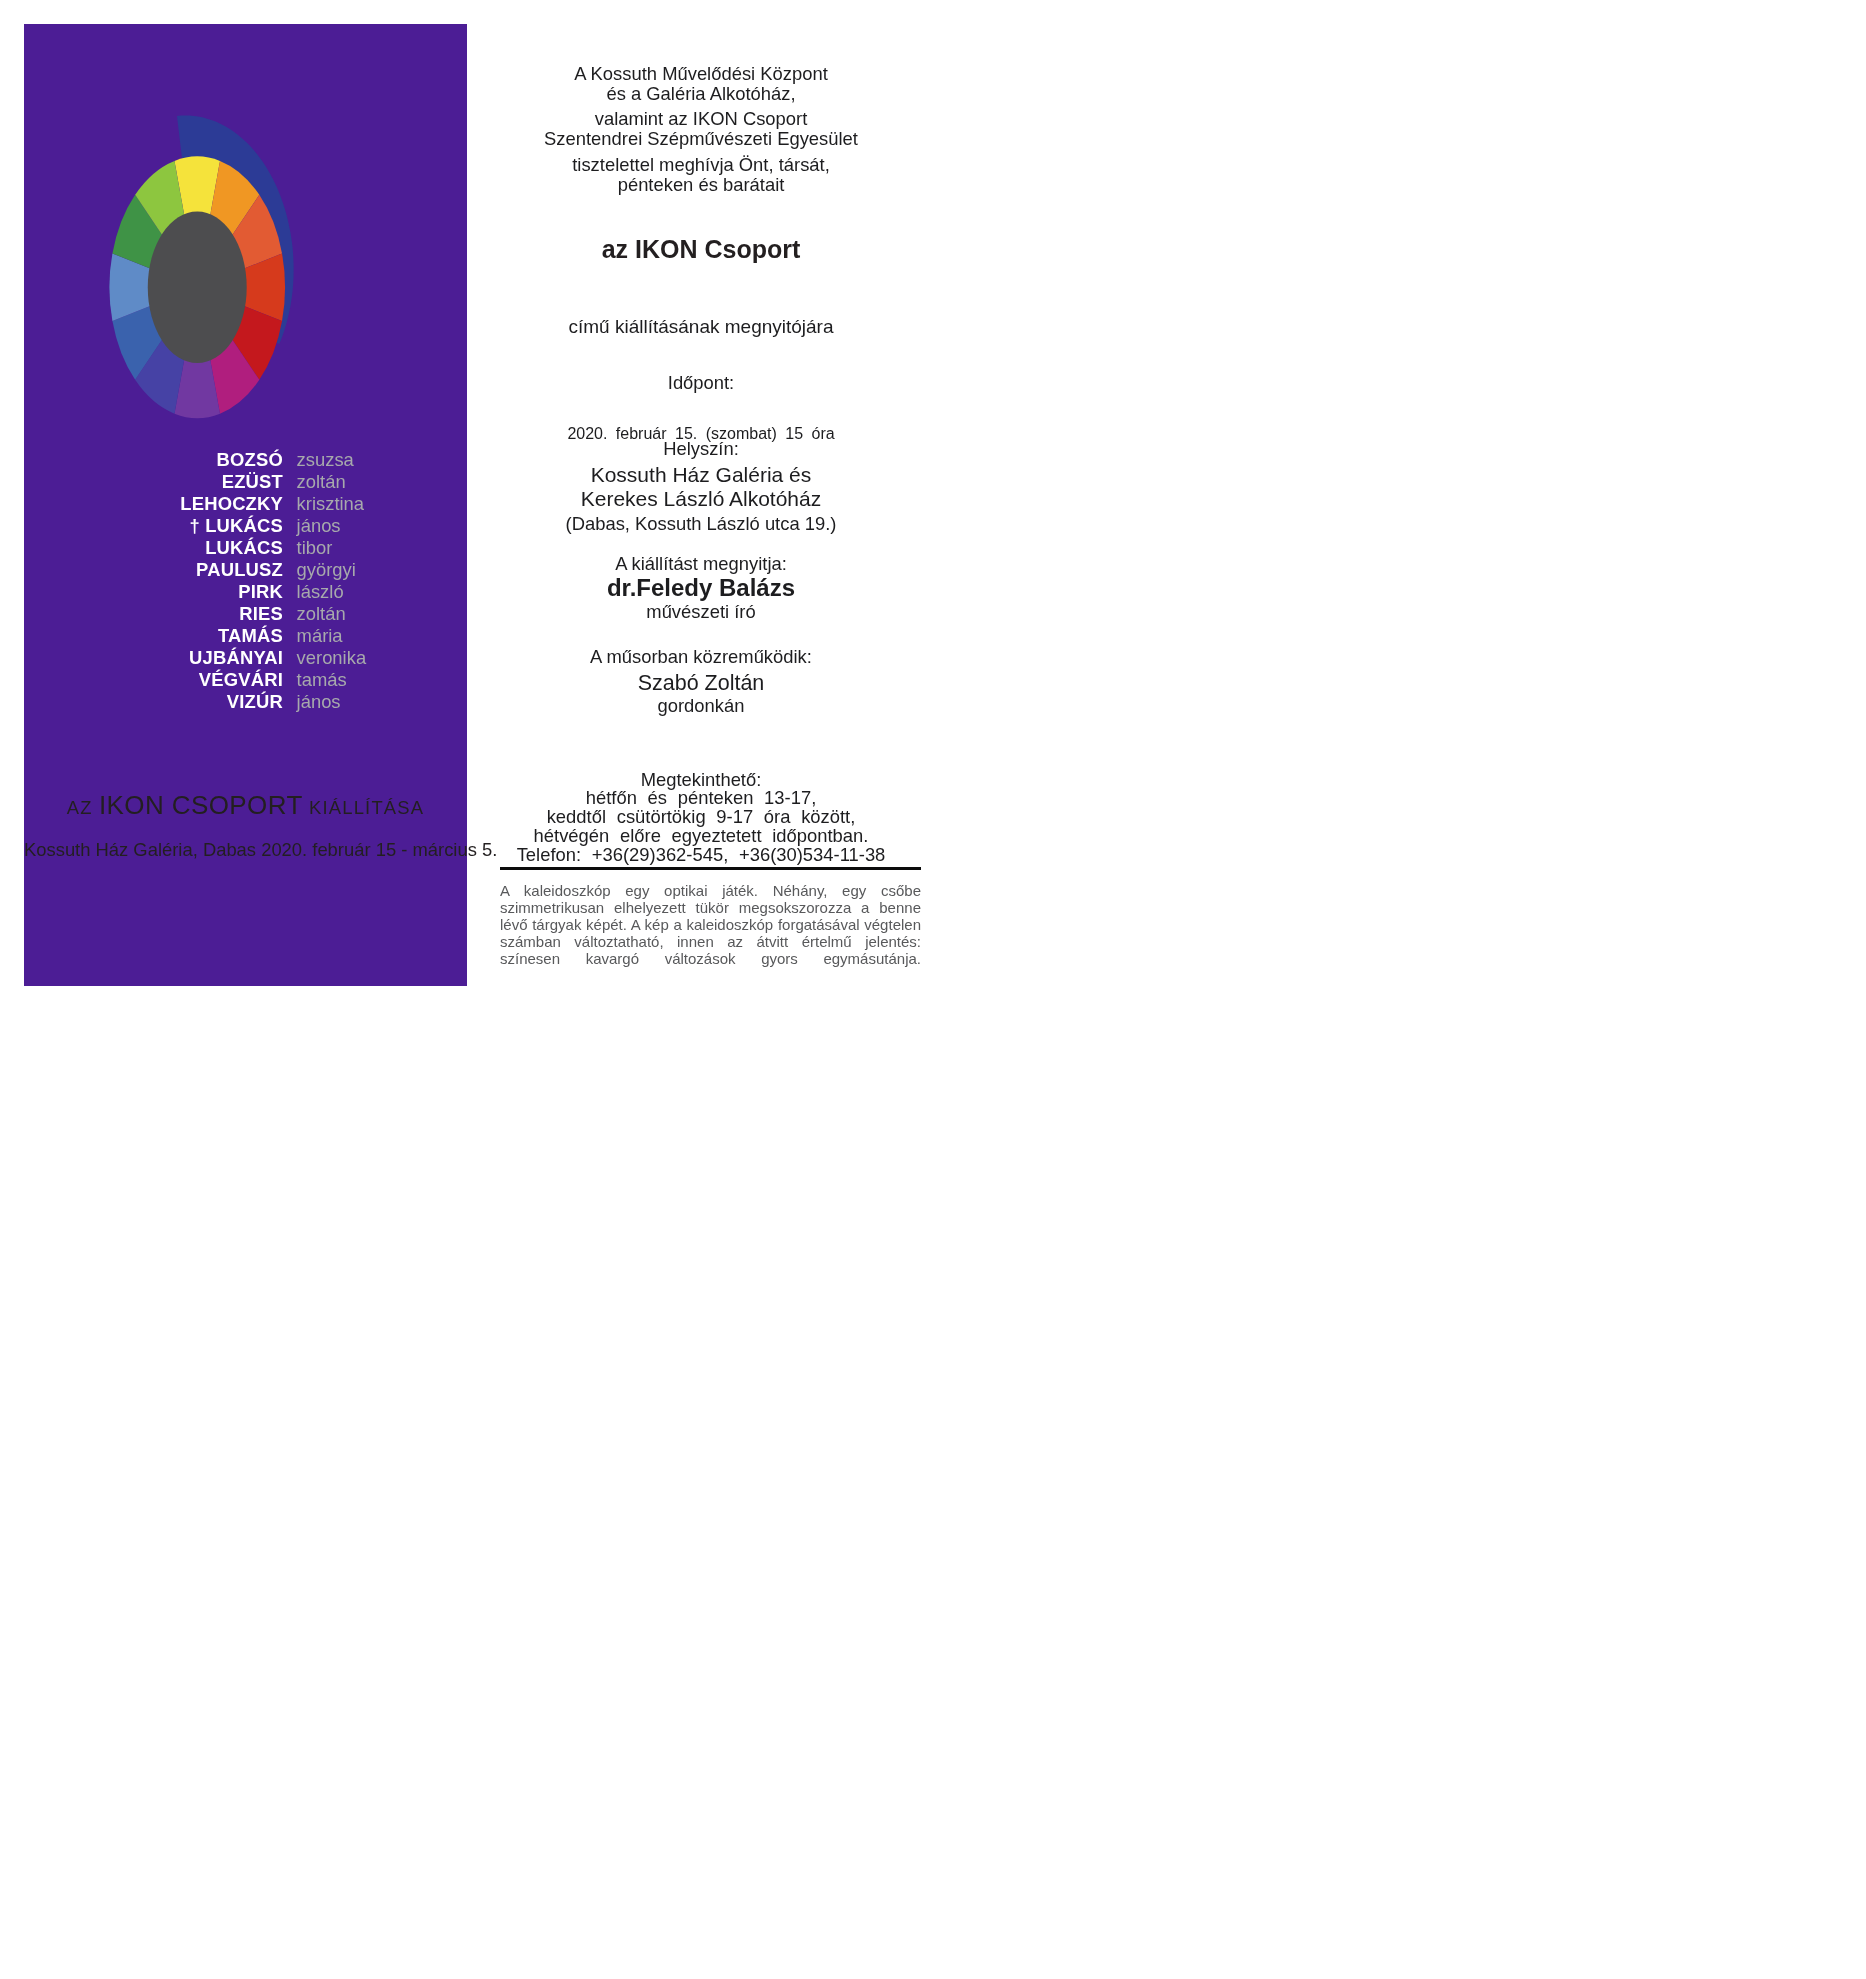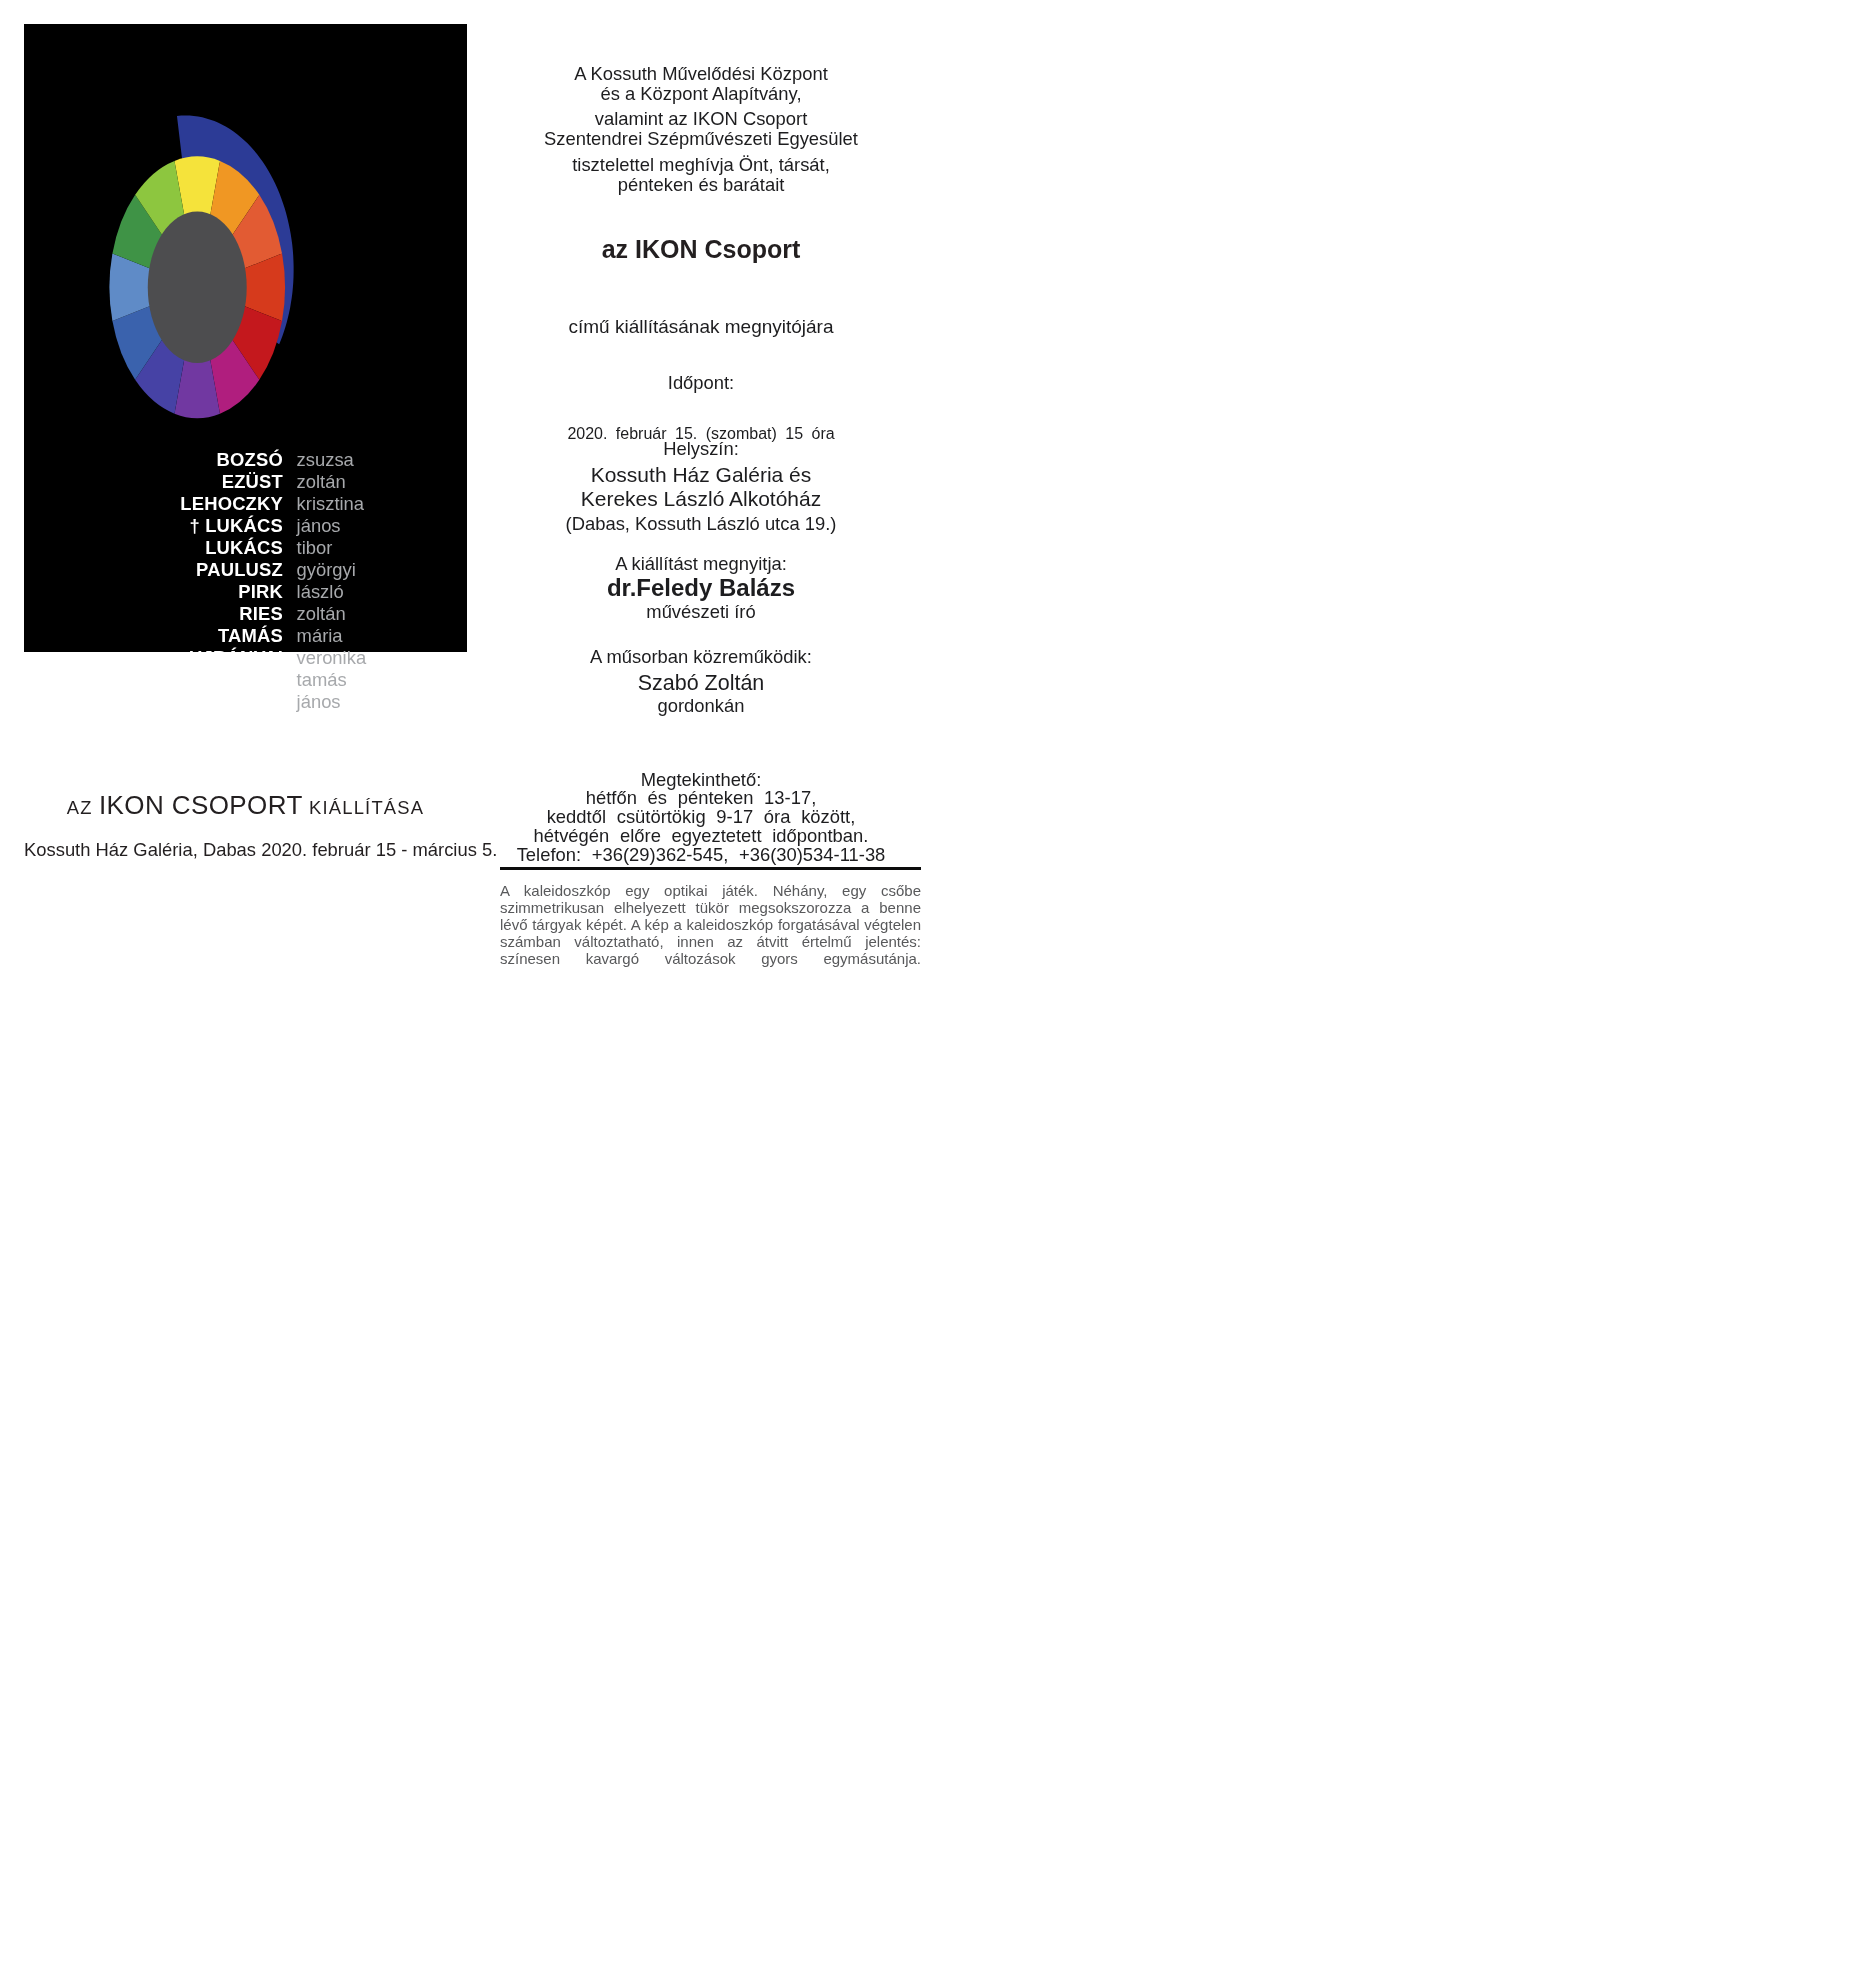--- a/index.html
+++ b/index.html
@@ -1,20 +1,20 @@
 <!DOCTYPE html>
 <html style="font-size:12.8px"><head>
 <meta charset="utf-8">
 <style>
   html,body{margin:0;padding:0;background:#ffffff;}
   .page{position:relative;width:933px;height:990px;background:#ffffff;
         font-family:"Liberation Sans", sans-serif;color:#1d1d1f;overflow:hidden;}
 
   
-  .black-panel{position:absolute;left:24px;top:24px;width:443px;height:628px;background:#000000;}
+  .black-panel{position:absolute;left:24px;top:24px;width:443px;height:962px;background:#4c1d95;}
   .wheel-svg{position:absolute;left:0;top:0;width:443px;height:742px;display:block;}
 
   .names{position:absolute;left:0;top:425px;width:100%;}
   .name-row{display:flex;line-height:22px;}
   .name-last{width:259px;text-align:right;color:#ffffff;font-weight:bold;font-size:18.4px;letter-spacing:0.2px;}
   .name-first{padding-left:13.6px;color:#a7a9ac;font-size:18.4px;}
 
   
   .white-panel{position:absolute;left:24px;top:766px;width:443px;height:223px;text-align:center;}
   .poster-title{margin-top:41px;font-size:43px;font-weight:bold;color:#414042;letter-spacing:0.8px;white-space:nowrap;}
@@ -121,21 +121,21 @@
     <div class="poster-sub">
       <span>AZ</span>
       <span class="big">IKON CSOPORT</span>
       <span>KIÁLLÍTÁSA</span>
     </div>
     <div class="poster-footer">Kossuth Ház Galéria, Dabas 2020. február 15 - március 5.</div>
   </div>
 
   <div class="rc">
     <div class="blk intro" style="top:64px">A Kossuth Művelődési Központ</div>
-    <div class="blk intro" style="top:84px">és a Központ Alapítvány,</div>
+    <div class="blk intro" style="top:84px">és a Galéria Alkotóház,</div>
     <div class="blk intro" style="top:109px">valamint az IKON Csoport</div>
     <div class="blk intro" style="top:129px">Szentendrei Szépművészeti Egyesület</div>
     <div class="blk intro" style="top:155px">tisztelettel meghívja Önt, társát,</div>
     <div class="blk intro" style="top:175px">pénteken és barátait</div>
 
     <div class="blk b-group">az IKON Csoport</div>
     <div class="blk b-sub">című kiállításának megnyitójára</div>
 
     <div class="blk b-label" style="top:372px">Időpont:</div>
     <div class="blk b-date">2020. február 15. (szombat) 15 óra</div>

